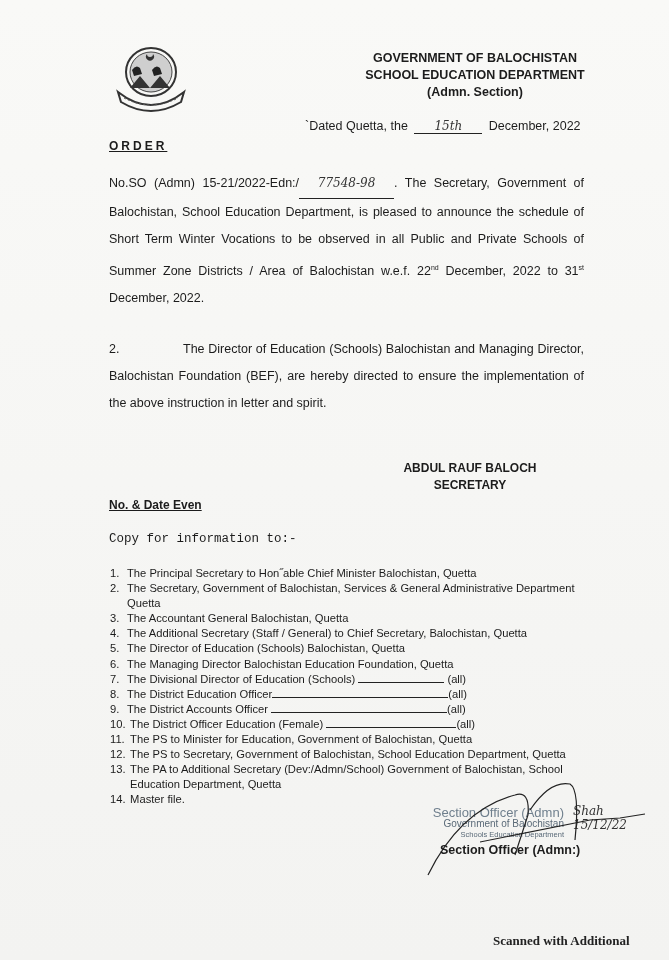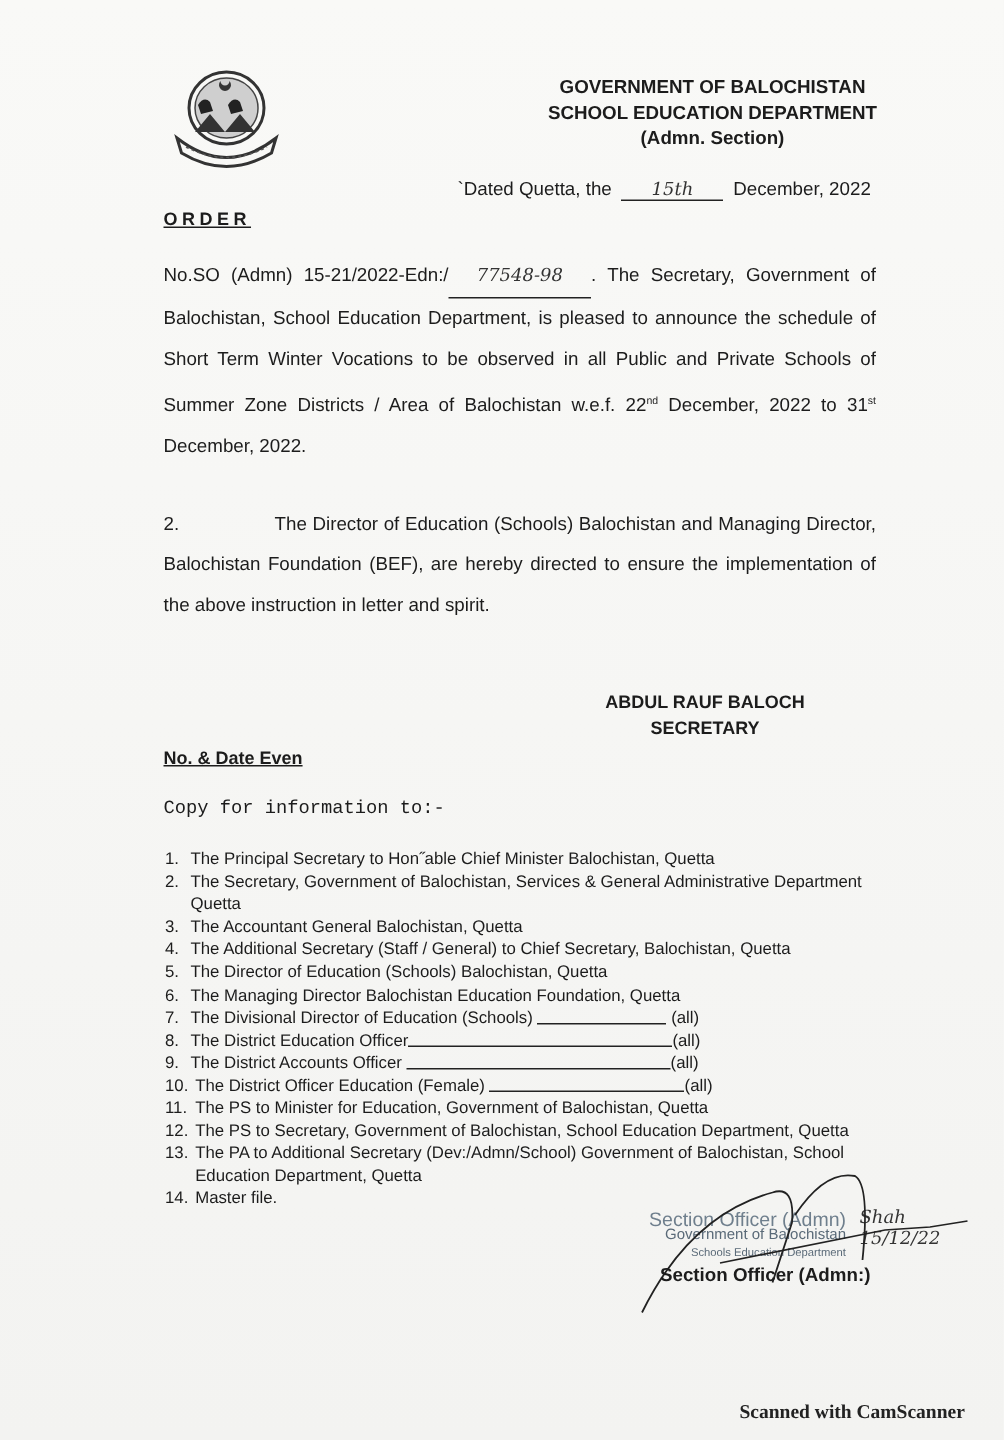--- a/index.html
+++ b/index.html
@@ -133,14 +133,14 @@
   </div>
 
   <svg class="sigline" viewBox="0 0 249 110">
     <path d="M8 105 Q40 40 95 25 Q110 20 108 45 L95 85" fill="none" stroke="#222" stroke-width="1.2"></path>
     <path d="M110 40 Q130 10 150 14 Q160 20 155 70" fill="none" stroke="#222" stroke-width="1.2"></path>
     <path d="M60 72 L170 50 L200 48 L225 44" fill="none" stroke="#222" stroke-width="1.1"></path>
   </svg>
 
   <div class="so">Section Officer (Admn:)</div>
 
-  <div class="scan">Scanned with CamScanner</div>
+  <div class="scan">Scanned with Additional</div>
 </div>
 
 </body></html>

